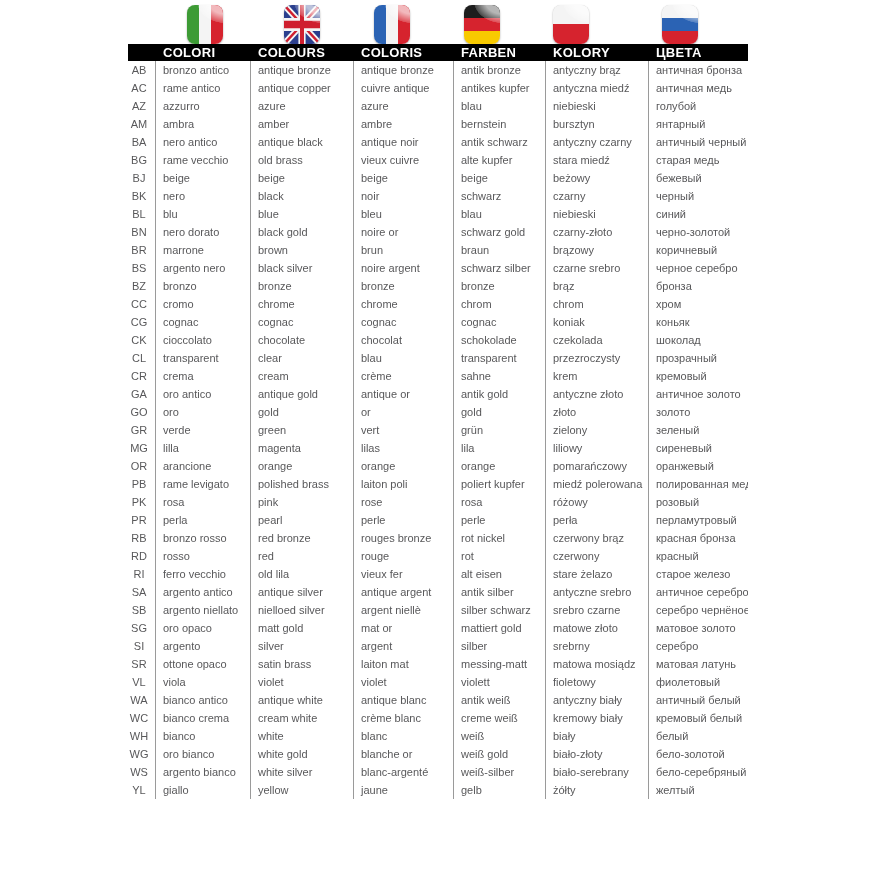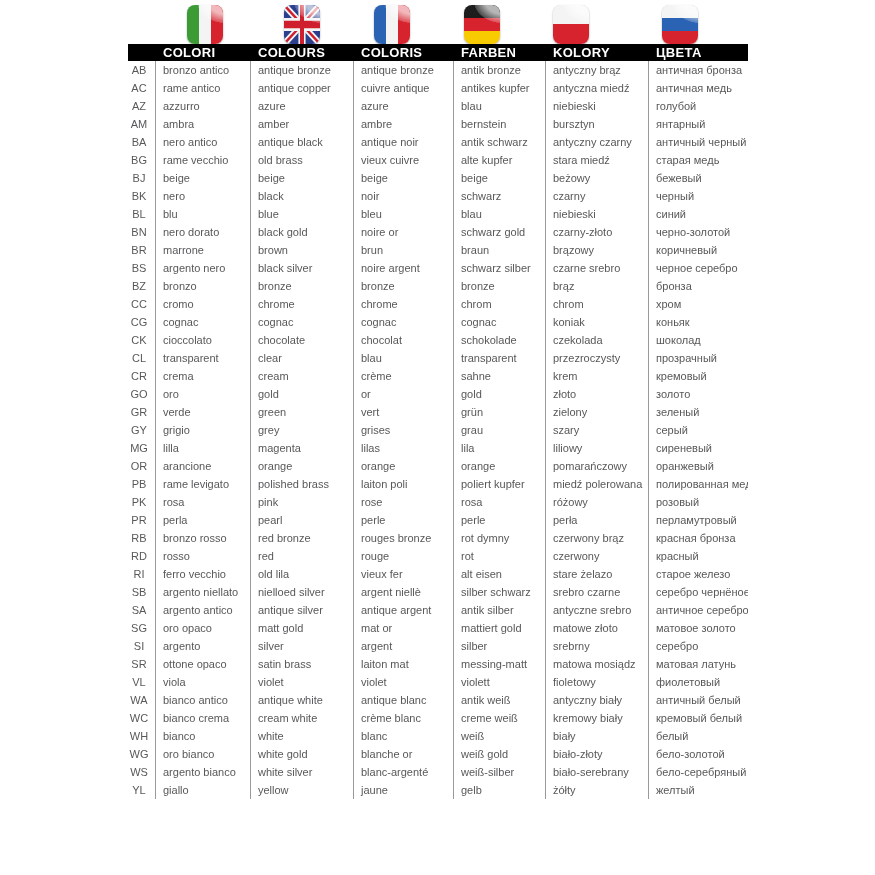--- a/index.html
+++ b/index.html
@@ -245,47 +245,47 @@
         <div class="row">
           <div class="cell code">CR</div>
           <div class="cell lang">crema</div>
           <div class="cell lang">cream</div>
           <div class="cell lang">crème</div>
           <div class="cell lang">sahne</div>
           <div class="cell lang">krem</div>
           <div class="cell lang">кремовый</div>
         </div>
         <div class="row">
+          <div class="cell code">GA</div>
+          <div class="cell lang">oro antico</div>
+          <div class="cell lang">antique gold</div>
+          <div class="cell lang">antique or</div>
+          <div class="cell lang">antik gold</div>
+          <div class="cell lang">antyczne złoto</div>
+          <div class="cell lang">античное золото</div>
+        </div>
+        <div class="row">
           <div class="cell code">GO</div>
           <div class="cell lang">oro</div>
           <div class="cell lang">gold</div>
           <div class="cell lang">or</div>
           <div class="cell lang">gold</div>
           <div class="cell lang">złoto</div>
           <div class="cell lang">золото</div>
         </div>
         <div class="row">
           <div class="cell code">GR</div>
           <div class="cell lang">verde</div>
           <div class="cell lang">green</div>
           <div class="cell lang">vert</div>
           <div class="cell lang">grün</div>
           <div class="cell lang">zielony</div>
           <div class="cell lang">зеленый</div>
         </div>
         <div class="row">
-          <div class="cell code">GY</div>
-          <div class="cell lang">grigio</div>
-          <div class="cell lang">grey</div>
-          <div class="cell lang">grises</div>
-          <div class="cell lang">grau</div>
-          <div class="cell lang">szary</div>
-          <div class="cell lang">серый</div>
-        </div>
-        <div class="row">
           <div class="cell code">MG</div>
           <div class="cell lang">lilla</div>
           <div class="cell lang">magenta</div>
           <div class="cell lang">lilas</div>
           <div class="cell lang">lila</div>
           <div class="cell lang">liliowy</div>
           <div class="cell lang">сиреневый</div>
         </div>
         <div class="row">
           <div class="cell code">OR</div>
@@ -321,21 +321,21 @@
           <div class="cell lang">perle</div>
           <div class="cell lang">perle</div>
           <div class="cell lang">perła</div>
           <div class="cell lang">перламутровый</div>
         </div>
         <div class="row">
           <div class="cell code">RB</div>
           <div class="cell lang">bronzo rosso</div>
           <div class="cell lang">red bronze</div>
           <div class="cell lang">rouges bronze</div>
-          <div class="cell lang">rot dymny</div>
+          <div class="cell lang">rot nickel</div>
           <div class="cell lang">czerwony brąz</div>
           <div class="cell lang">красная бронза</div>
         </div>
         <div class="row">
           <div class="cell code">RD</div>
           <div class="cell lang">rosso</div>
           <div class="cell lang">red</div>
           <div class="cell lang">rouge</div>
           <div class="cell lang">rot</div>
           <div class="cell lang">czerwony</div>
@@ -344,38 +344,38 @@
         <div class="row">
           <div class="cell code">RI</div>
           <div class="cell lang">ferro vecchio</div>
           <div class="cell lang">old lila</div>
           <div class="cell lang">vieux fer</div>
           <div class="cell lang">alt eisen</div>
           <div class="cell lang">stare żelazo</div>
           <div class="cell lang">старое железо</div>
         </div>
         <div class="row">
+          <div class="cell code">SA</div>
+          <div class="cell lang">argento antico</div>
+          <div class="cell lang">antique silver</div>
+          <div class="cell lang">antique argent</div>
+          <div class="cell lang">antik silber</div>
+          <div class="cell lang">antyczne srebro</div>
+          <div class="cell lang">античное серебро</div>
+        </div>
+        <div class="row">
           <div class="cell code">SB</div>
           <div class="cell lang">argento niellato</div>
           <div class="cell lang">nielloed silver</div>
           <div class="cell lang">argent niellè</div>
           <div class="cell lang">silber schwarz</div>
           <div class="cell lang">srebro czarne</div>
           <div class="cell lang">серебро чернёное</div>
         </div>
         <div class="row">
-          <div class="cell code">SA</div>
-          <div class="cell lang">argento antico</div>
-          <div class="cell lang">antique silver</div>
-          <div class="cell lang">antique argent</div>
-          <div class="cell lang">antik silber</div>
-          <div class="cell lang">antyczne srebro</div>
-          <div class="cell lang">античное серебро</div>
-        </div>
-        <div class="row">
           <div class="cell code">SG</div>
           <div class="cell lang">oro opaco</div>
           <div class="cell lang">matt gold</div>
           <div class="cell lang">mat or</div>
           <div class="cell lang">mattiert gold</div>
           <div class="cell lang">matowe złoto</div>
           <div class="cell lang">матовое золото</div>
         </div>
         <div class="row">
           <div class="cell code">SI</div>

